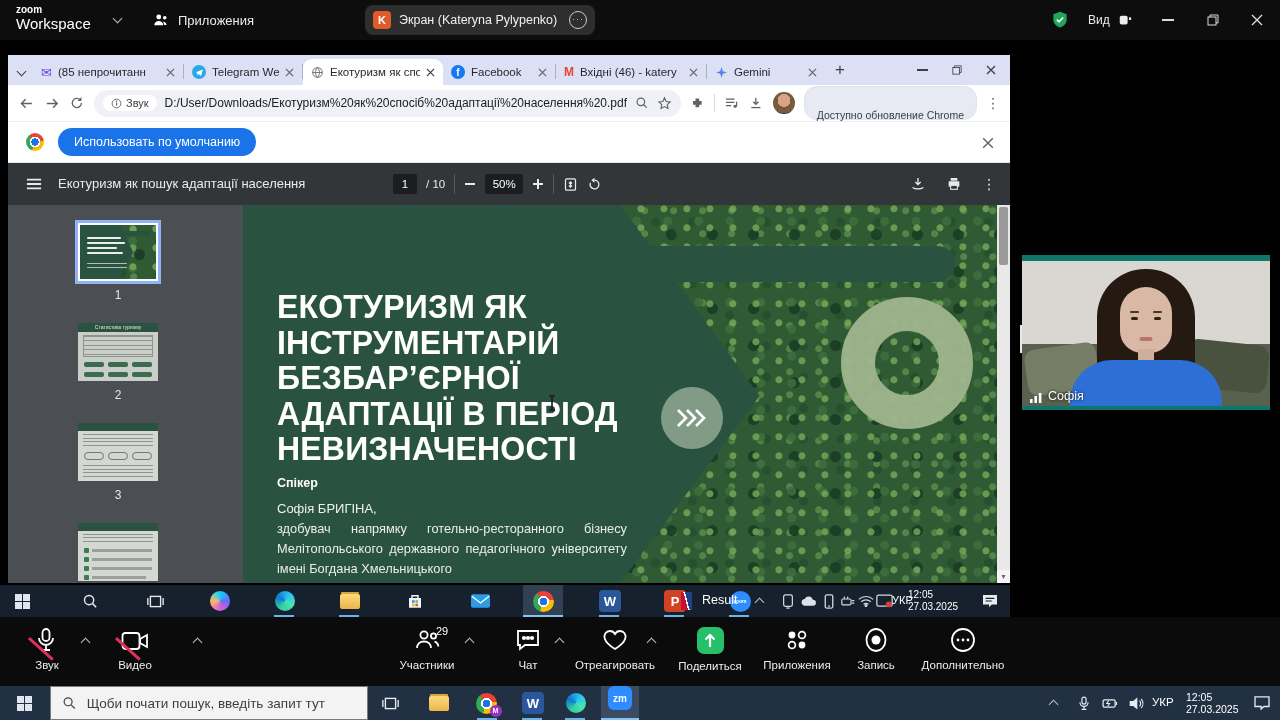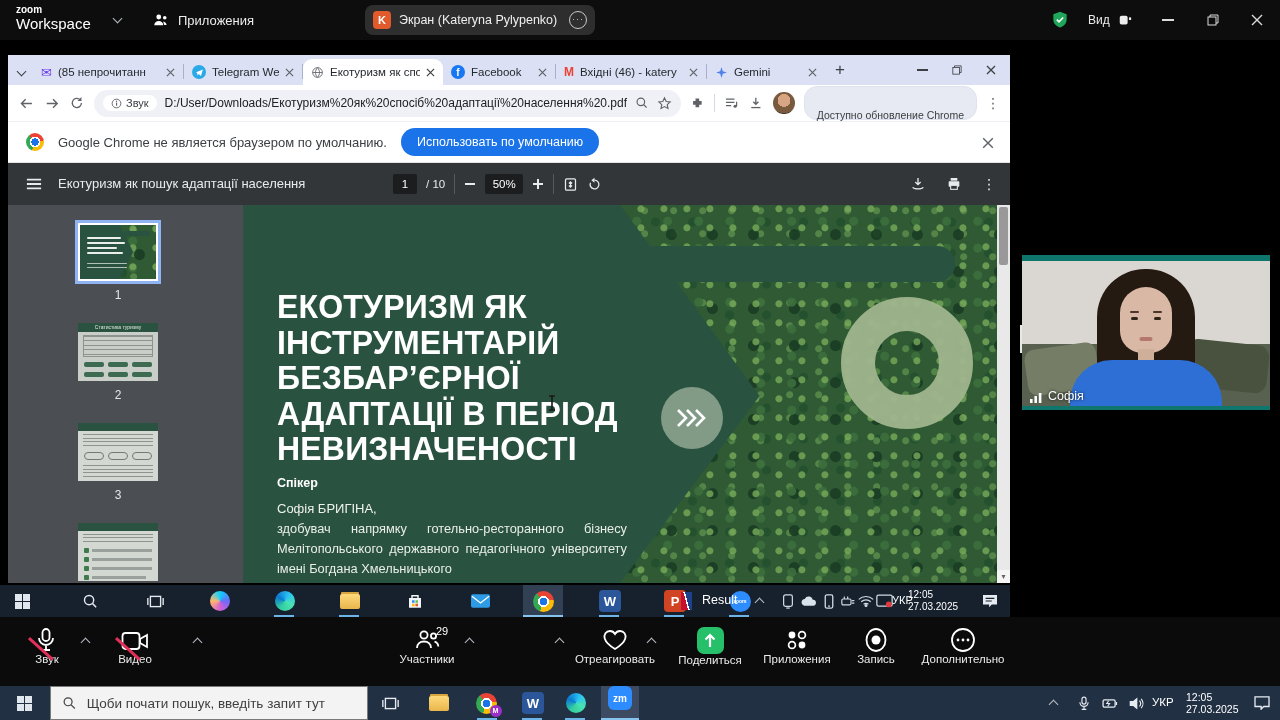--- a/index.html
+++ b/index.html
@@ -44,21 +44,21 @@
 
 #stb{left:0;top:585px;width:1010px;height:32px;background:#17202d}
 .tbic{position:absolute;top:4px;width:24px;height:24px;display:flex;align-items:center;justify-content:center}
 .run{position:absolute;bottom:0;height:2px;background:#6cb3e8}
 .winlogo{display:grid;grid-template-rows:7px 7px;grid-template-columns:7px 7px;gap:1px}
 .winlogo i{background:#dfe6ee}
 .offsq{width:22px;height:22px;border-radius:4px;color:#fff;font-weight:bold;font-size:13px;display:flex;align-items:center;justify-content:center}
 .traytxt{position:absolute;color:#fff;font-size:11px}
 .timeblk{position:absolute;color:#fff;font-size:10px;line-height:12px;}
 #zbar{left:0;top:617px;width:1280px;height:69px;background:#0b0b0b}
-.zbtn{position:absolute;top:10px;width:92px;display:flex;flex-direction:column;align-items:center;}
+.zbtn{position:absolute;top:10px;width:92px;display:flex;flex-direction:column;align-items:center;gap:6px}
 .zbtn .zlbl{font-size:11.5px;color:#ececec;white-space:nowrap}
 .zchev{position:absolute;top:22px}
 .slash{position:absolute;left:-4px;top:10px;width:32px;height:2.6px;background:#e0305a;transform:rotate(42deg);transform-origin:0 0}
 #ltb{left:0;top:686px;width:1280px;height:34px;background:#223044}
 #lsearch{position:absolute;left:50px;top:0;width:318px;height:34px;background:#f3f3f3;border:1px solid #7a7a7a;display:flex;align-items:center;gap:10px;padding:0 11px}
 #lsearch input{border:0;outline:0;background:transparent;font-family:"Liberation Sans",sans-serif;font-size:13.5px;color:#3f3f3f;width:100%}
 #lsearch input::placeholder{color:#3f3f3f;opacity:1}
 
 #cam{left:1022px;top:255px;width:248px;height:155px;background:#0f766e;overflow:hidden}
 #vid{position:absolute;left:0;right:0;top:6px;bottom:4px;background:linear-gradient(180deg,#dad7d2 0 58%,#cfccc6 58% 100%);overflow:hidden}
@@ -225,21 +225,20 @@
           <path d="M12 4v9M8 10l4 4 4-4" fill="none" stroke="#5f6368" stroke-width="2"></path>
           <path d="M5 19h14" stroke="#5f6368" stroke-width="2"></path>
         </svg>
       <div style="width:22px;height:22px;border-radius:50%;background:radial-gradient(circle at 50% 38%,#d7a583 0 36%,#7a5a3e 37% 72%,#403028 73%)"></div>
       <span class="updatepill">Доступно обновление Chrome</span>
       <span style="font-size:14px;color:#5f6368;letter-spacing:0;line-height:10px">⋮</span>
     </div>
 
     <div id="banner">
       <span class="chromelogo"></span>
-      <span class="msg">Google Chrome не является браузером по умолчанию.</span>
       <span class="btn">Использовать по умолчанию</span>
       <svg class="abs" style="right:16px;top:15px" width="12" height="12" viewBox="0 0 10 10">
           <path d="M1 1l8 8M9 1L1 9" stroke="#5f6368" stroke-width="1.2"></path>
         </svg>
     </div>
 
     <div id="pdfbar">
       <svg class="abs" style="left:18px;top:14px" width="16" height="14" viewBox="0 0 18 14">
           <path d="M1 2h16M1 7h16M1 12h16" stroke="#e8eaed" stroke-width="2"></path>
         </svg>
@@ -504,20 +503,29 @@
             <circle cx="10" cy="8" r="3.6"></circle>
             <path d="M3 21c0-4 3-6.5 7-6.5s7 2.5 7 6.5"></path>
             <circle cx="19.5" cy="9" r="2.6"></circle>
             <path d="M20.5 14.6c2.3.7 3.8 2.5 3.8 5"></path>
           </svg>
         <span style="position:absolute;left:29px;top:-2px;font-size:11px;color:#fff">29</span>
       </span>
       <span class="zlbl">Участники</span>
     </div>
     <span class="chev up abs zchev" style="left:466px"></span>
+    <div class="zbtn" style="left:482px">
+      <svg width="26" height="26" viewBox="0 0 26 26" fill="none" stroke="#fff" stroke-width="1.8">
+          <path d="M3 4h20v14H10l-5 4v-4H3z"></path>
+          <circle cx="9" cy="11" r="1.2" fill="#fff"></circle>
+          <circle cx="13" cy="11" r="1.2" fill="#fff"></circle>
+          <circle cx="17" cy="11" r="1.2" fill="#fff"></circle>
+        </svg>
+      <span class="zlbl">Чат</span>
+    </div>
     <span class="chev up abs zchev" style="left:556px"></span>
     <div class="zbtn" style="left:569px">
       <svg width="26" height="26" viewBox="0 0 26 26">
           <path d="M13 22S4.5 17 2.8 11.8C1.4 7.6 4.2 4 8 4c2.2 0 4 1.2 5 3 1-1.8 2.8-3 5-3 3.8 0 6.6 3.6 5.2 7.8C21.5 17 13 22 13 22z" fill="none" stroke="#fff" stroke-width="1.8"></path>
         </svg>
       <span class="zlbl">Отреагировать</span>
     </div>
     <span class="chev up abs zchev" style="left:648px"></span>
     <div class="zbtn" style="left:751px">
       <svg width="26" height="26" viewBox="0 0 26 26">

